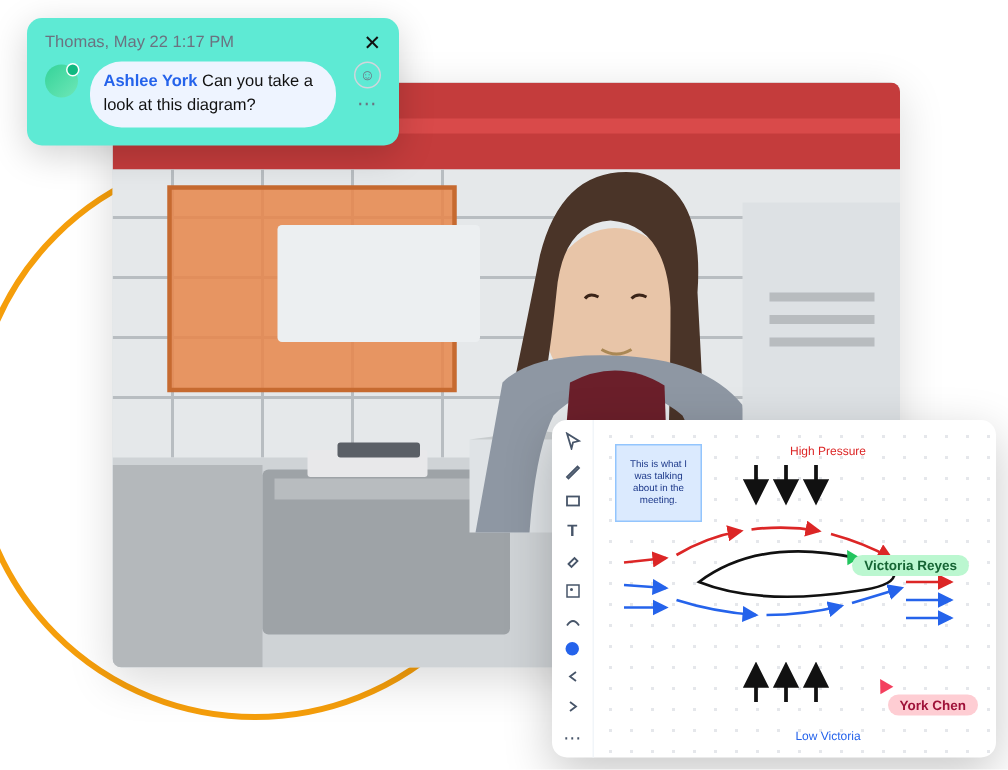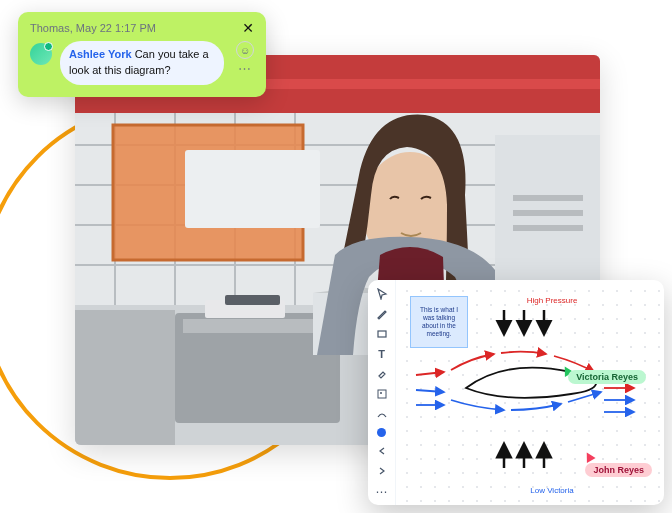--- a/index.html
+++ b/index.html
@@ -2,21 +2,21 @@
 <html><head>
 <meta charset="utf-8">
 <style>
 *{box-sizing:border-box;margin:0;padding:0;}
 body{width:672px;height:513px;font-family:-apple-system,BlinkMacSystemFont,"Segoe UI",Helvetica,Arial,sans-serif;background:#fff;position:relative;overflow:hidden;}
 .circle-accent{position:absolute;left:-20px;top:100px;width:380px;height:380px;border:4px solid #f59e0b;border-radius:50%;z-index:1;}
 .hero{position:absolute;left:75px;top:55px;width:525px;height:390px;border-radius:6px;overflow:hidden;z-index:2;background:linear-gradient(135deg,#d8dde0 0%,#c8cdd0 100%);box-shadow:0 8px 30px rgba(0,0,0,.15);}
 .hero svg{width:100%;height:100%;display:block;}
 
 
-.chat-card{position:absolute;left:18px;top:12px;width:248px;background:#bef264;border-radius:10px;padding:9px 12px 12px;box-shadow:0 6px 24px rgba(0,0,0,.18);z-index:5;}
+.chat-card{position:absolute;left:18px;top:12px;width:248px;background:#5eead4;border-radius:10px;padding:9px 12px 12px;box-shadow:0 6px 24px rgba(0,0,0,.18);z-index:5;}
 .chat-head{display:flex;align-items:center;justify-content:space-between;margin-bottom:6px;}
 .chat-date{font-size:11px;color:#6b7280;}
 .chat-close{font-size:14px;color:#111;cursor:pointer;line-height:1;}
 .chat-body{display:flex;align-items:flex-start;gap:8px;}
 .avatar{width:22px;height:22px;border-radius:50%;background:linear-gradient(135deg,#34d399,#6ee7b7);position:relative;flex-shrink:0;margin-top:2px;}
 .avatar::after{content:"";position:absolute;right:-1px;top:-1px;width:7px;height:7px;border-radius:50%;background:#10b981;border:1.5px solid #fff;}
 .bubble{background:#eef4ff;border-radius:21px;padding:6px 9px;font-size:11px;line-height:1.45;color:#111;flex:1;}
 .bubble .mention{color:#2563eb;font-weight:600;}
 .chat-actions{display:flex;flex-direction:column;gap:3px;margin-left:4px;align-items:center;}
 .react-btn{width:18px;height:18px;border:1px solid #d1d5db;border-radius:50%;display:flex;align-items:center;justify-content:center;font-size:10px;color:#6b7280;cursor:pointer;}
@@ -198,15 +198,15 @@
         <path d="M115 130 Q140 130 165 124"></path>
         <path d="M172 122 Q192 116 205 112"></path>
         <line x1="208" y1="120" x2="238" y2="120"></line>
         <line x1="208" y1="132" x2="238" y2="132"></line>
       </g>
     </svg>
 
     <div class="cursor-ptr v"></div>
     <div class="cursor-tag victoria">Victoria Reyes</div>
     <div class="cursor-ptr j"></div>
-    <div class="cursor-tag john">John Reyes</div>
+    <div class="cursor-tag john">York Chen</div>
   </div>
 </div>
 
 </body></html>

